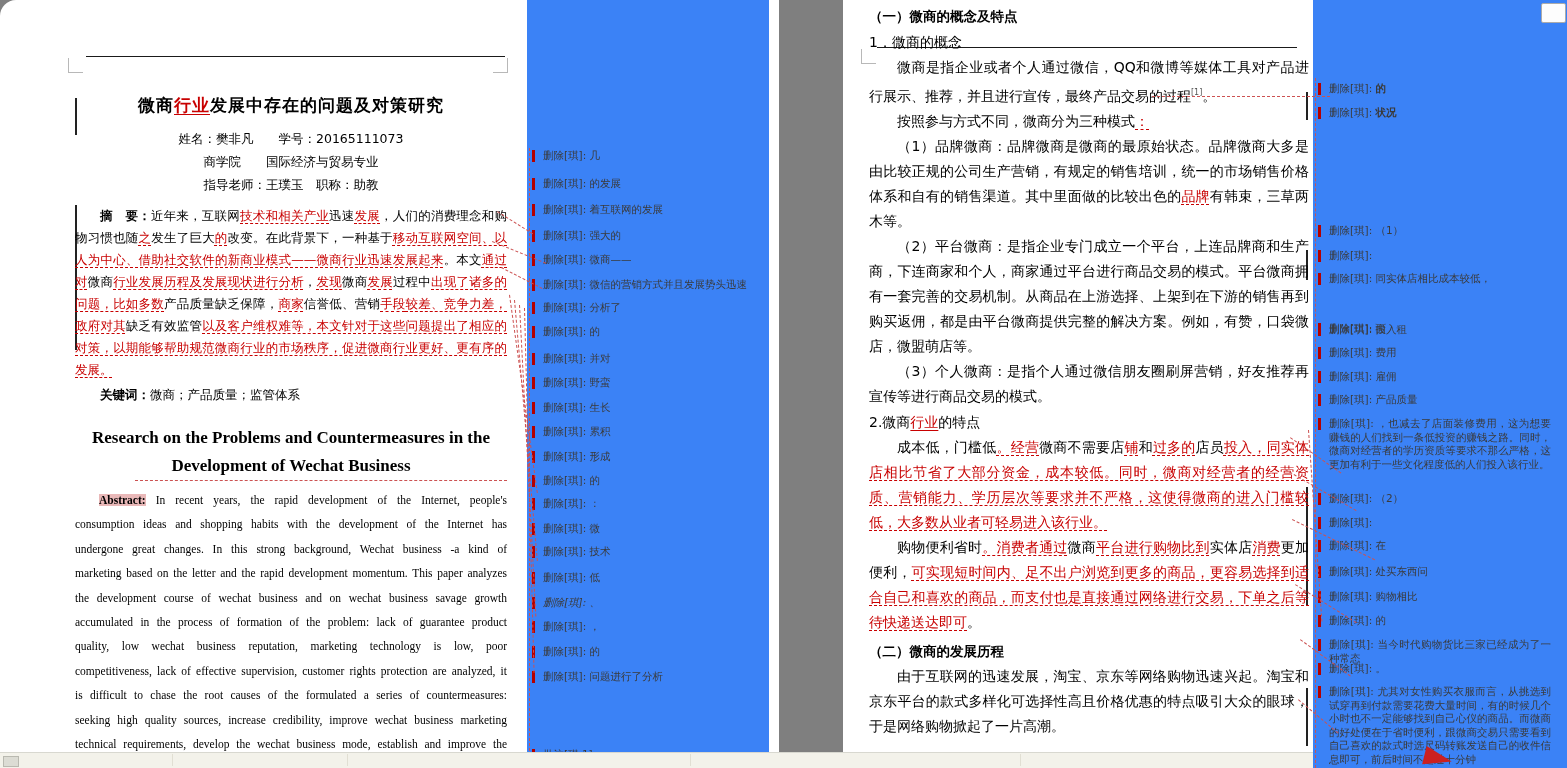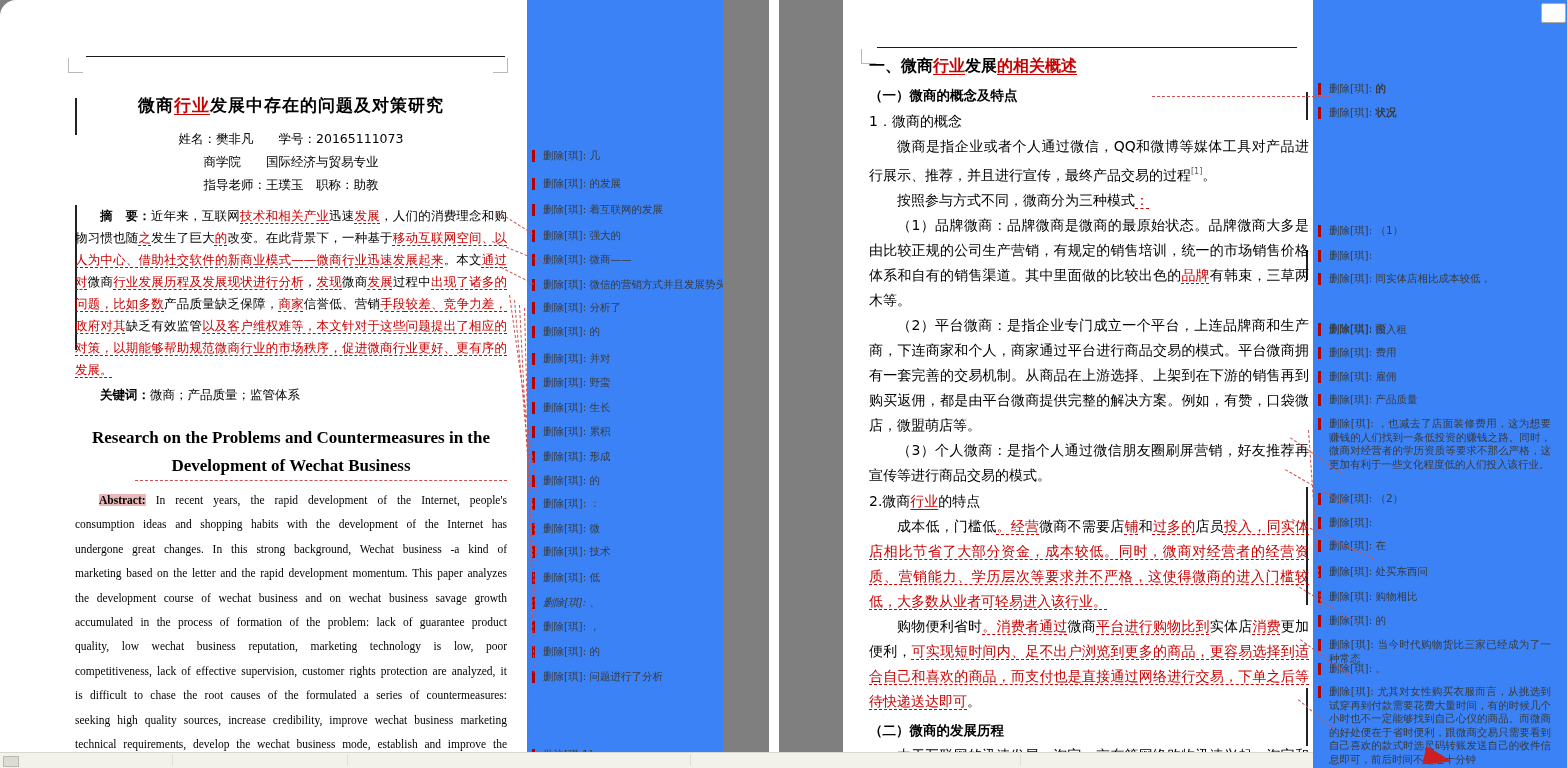--- a/index.html
+++ b/index.html
@@ -3,21 +3,21 @@
 <meta charset="utf-8">
 <style>
   html,body{margin:0;padding:0;background:#7f7f7f;}
   .canvas{position:relative;width:1567px;height:768px;background:#7f7f7f;overflow:hidden;
           font-family:"DejaVu Sans",sans-serif;color:#000;}
   .page{position:absolute;top:0;height:752px;background:#ffffff;overflow:hidden;}
   #page1{left:0;width:527px;border-top-left-radius:16px;}
   #page2{left:843px;width:470px;}
   #strip1{position:absolute;left:769px;top:0;width:10px;height:752px;background:#ffffff;}
   .balloon-col{position:absolute;top:0;background:#3b82f6;overflow:hidden;}
-  #balloons1{left:527px;width:196px;height:752px;}
+  #balloons1{left:527px;width:252px;height:752px;}
   #balloons2{left:1313px;width:254px;height:768px;}
 
   
   #p1c{position:absolute;left:75px;top:0;width:432px;}
   .doc-title{font-size:17px;font-weight:bold;text-align:center;margin-top:92px;line-height:26px;letter-spacing:1px;}
   .center-line{font-size:12.5px;text-align:center;line-height:23px;}
   .first-cl{margin-top:9px;}
   .para-cn{font-size:12.5px;line-height:22px;text-align:justify;text-indent:25px;margin-top:9px;font-family:"DejaVu Serif",serif;}
   .kw{margin-top:3px;}
   .en-title{font-family:"Liberation Serif",serif;font-weight:bold;font-size:17px;text-align:center;line-height:28px;margin-top:18px;}
@@ -110,21 +110,20 @@
   <div id="strip1"></div>
 
   <div id="page2" class="page">
     <div class="topline" style="left:34px;top:47px;width:420px;"></div>
     <div class="lmark" style="left:18px;top:49px;"></div>
     <div class="cbar" style="left:463px;top:92px;height:28px;"></div>
     <div class="cbar" style="left:463px;top:250px;height:30px;"></div>
     <div class="cbar" style="left:463px;top:487px;height:118px;"></div>
     <div class="cbar" style="left:463px;top:688px;height:58px;"></div>
     <div id="p2c">
-        <div class="blk h1"><span>一、微商</span><span class="s-ins">行业</span><span>发展</span><span class="s-ins">的相关概述</span></div>
         <div class="blk h2"><span>（一）微商的概念及特点</span></div>
         <div class="blk h3"><span>1．微商的概念</span></div>
         <div class="blk para-cn2"><span>微商是指企业或者个人通过微信，QQ和微博等媒体工具对产品进行展示、推荐，并且进行宣传，最终产品交易的过程</span><span class="s-sup">[1]</span><span>。</span></div>
         <div class="blk para-cn2"><span>按照参与方式不同，微商分为三种模式</span><span class="s-ins">：</span></div>
         <div class="blk para-cn2"><span>（1）品牌微商：品牌微商是微商的最原始状态。品牌微商大多是由比较正规的公司生产营销，有规定的销售培训，统一的市场销售价格体系和自有的销售渠道。其中里面做的比较出色的</span><span class="s-ins">品牌</span><span>有韩束，三草两木等。</span></div>
         <div class="blk para-cn2"><span>（2）平台微商：是指企业专门成立一个平台，上连品牌商和生产商，下连商家和个人，商家通过平台进行商品交易的模式。平台微商拥有一套完善的交易机制。从商品在上游选择、上架到在下游的销售再到购买返佣，都是由平台微商提供完整的解决方案。例如，有赞，口袋微店，微盟萌店等。</span></div>
         <div class="blk para-cn2"><span>（3）个人微商：是指个人通过微信朋友圈刷屏营销，好友推荐再宣传等进行商品交易的模式。</span></div>
         <div class="blk h3"><span>2.微商</span><span class="s-ins">行业</span><span>的特点</span></div>
         <div class="blk para-cn2"><span>成本低，门槛低</span><span class="s-ins">。经营</span><span>微商不需要店</span><span class="s-ins">铺</span><span>和</span><span class="s-ins">过多的</span><span>店员</span><span class="s-ins">投入，同实体店相比节省了大部分资金，成本较低。同时，微商对经营者的经营资质、营销能力、学历层次等要求并不严格，这使得微商的进入门槛较低，大多数从业者可轻易进入该行业。</span></div>
         <div class="blk para-cn2"><span>购物便利省时</span><span class="s-ins">。消费者通过</span><span>微商</span><span class="s-ins">平台进行购物比到</span><span>实体店</span><span class="s-ins">消费</span><span>更加便利，</span><span class="s-ins">可实现短时间内、足不出户浏览到更多的商品，更容易选择到适合自己和喜欢的商品，而支付也是直接通过网络进行交易，下单之后等待快递送达即可</span><span>。</span></div>

